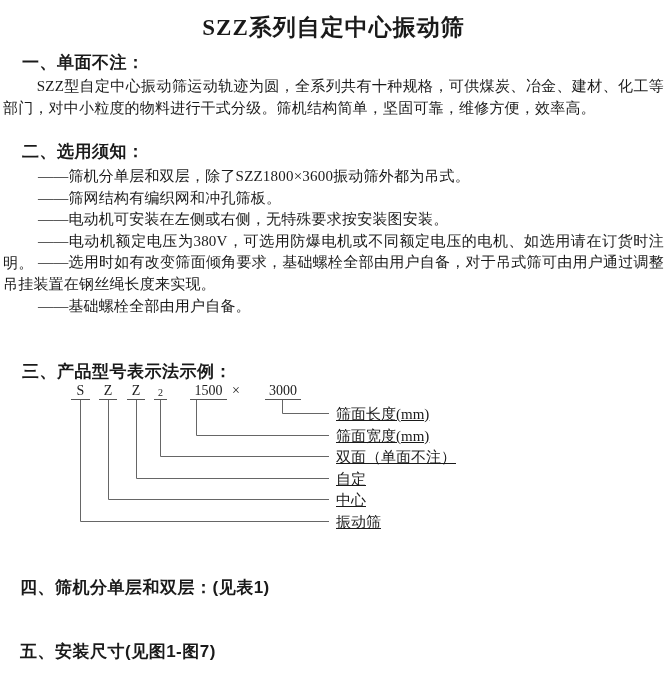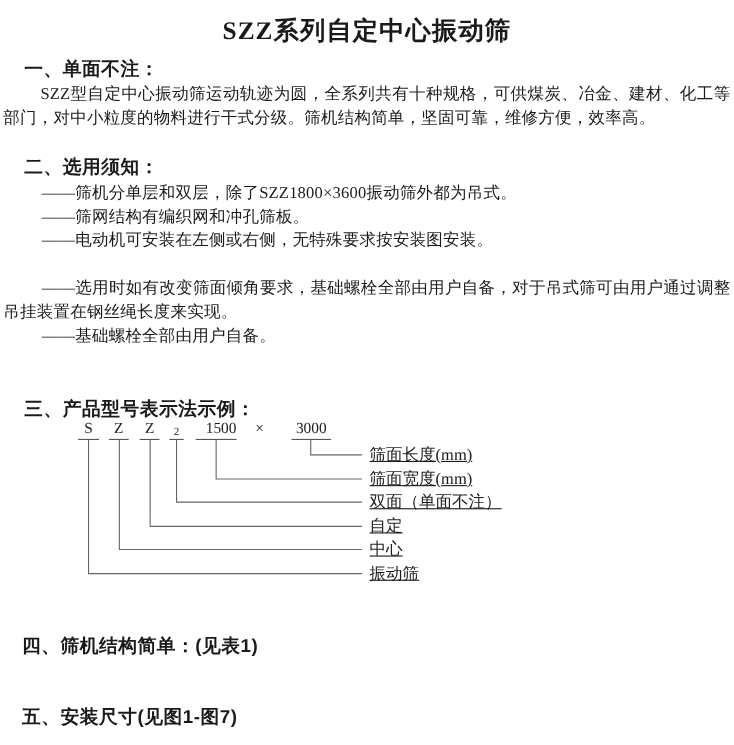--- a/index.html
+++ b/index.html
@@ -82,30 +82,31 @@
 
   <div class="doc-title">SZZ系列自定中心振动筛</div>
 
   <div class="sec-heading" style="top:51px;">一、单面不注：</div>
   <div class="body-text para-indent" style="top:76px;">SZZ型自定中心振动筛运动轨迹为圆，全系列共有十种规格，可供煤炭、冶金、建材、化工等部门，对中小粒度的物料进行干式分级。筛机结构简单，坚固可靠，维修方便，效率高。</div>
 
   <div class="sec-heading" style="top:140px;">二、选用须知：</div>
   <div class="body-text item-indent" style="top:166px;">——筛机分单层和双层，除了SZZ1800×3600振动筛外都为吊式。</div>
   <div class="body-text item-indent" style="top:188px;">——筛网结构有编织网和冲孔筛板。</div>
   <div class="body-text item-indent" style="top:209px;">——电动机可安装在左侧或右侧，无特殊要求按安装图安装。</div>
+  <div class="body-text item-indent" style="top:231px;">——电动机额定电压为380V，可选用防爆电机或不同额定电压的电机、如选用请在订货时注明。</div>
   <div class="body-text item-indent" style="top:252px;">——选用时如有改变筛面倾角要求，基础螺栓全部由用户自备，对于吊式筛可由用户通过调整吊挂装置在钢丝绳长度来实现。</div>
   <div class="body-text item-indent" style="top:296px;">——基础螺栓全部由用户自备。</div>
 
   <div class="sec-heading" style="top:360px;">三、产品型号表示法示例：</div>
 
   <div class="code-cell" style="left:71px; width:19px;">S</div>
   <div class="code-cell" style="left:99px; width:18px;">Z</div>
   <div class="code-cell" style="left:127px; width:18px;">Z</div>
   <div class="code-cell small-sub" style="left:154px; width:13px;">2</div>
-  <div class="code-cell" style="left:178px; width:37px;text-align:right;">1500</div>
+  <div class="code-cell" style="left:190px; width:37px;">1500</div>
   <div class="code-cell no-underline" style="left:228px; width:16px;">×</div>
   <div class="code-cell" style="left:265px; width:36px;">3000</div>
 
   <svg class="connector-svg" viewBox="0 0 667 677" xmlns="http://www.w3.org/2000/svg">
     <g fill="none" stroke="#666666" stroke-width="1">
       <polyline points="80.5,400 80.5,521.5 329,521.5"></polyline>
       <polyline points="108.5,400 108.5,499.5 329,499.5"></polyline>
       <polyline points="136.5,400 136.5,478.5 329,478.5"></polyline>
       <polyline points="160.5,400 160.5,456.5 329,456.5"></polyline>
       <polyline points="196.5,400 196.5,435.5 329,435.5"></polyline>
@@ -113,17 +114,17 @@
     </g>
   </svg>
 
   <div class="model-label" style="top:406px;">筛面长度(mm)</div>
   <div class="model-label" style="top:428px;">筛面宽度(mm)</div>
   <div class="model-label" style="top:449px;">双面（单面不注）</div>
   <div class="model-label" style="top:471px;">自定</div>
   <div class="model-label" style="top:492px;">中心</div>
   <div class="model-label" style="top:514px;">振动筛</div>
 
-  <div class="sec-heading" style="top:576px; left:20px;">四、筛机结构简单：(见表1)</div>
+  <div class="sec-heading" style="top:576px; left:20px;">四、筛机分单层和双层：(见表1)</div>
 
   <div class="sec-heading" style="top:640px; left:20px;">五、安装尺寸(见图1-图7)</div>
 
 </div>
 
 </body></html>

